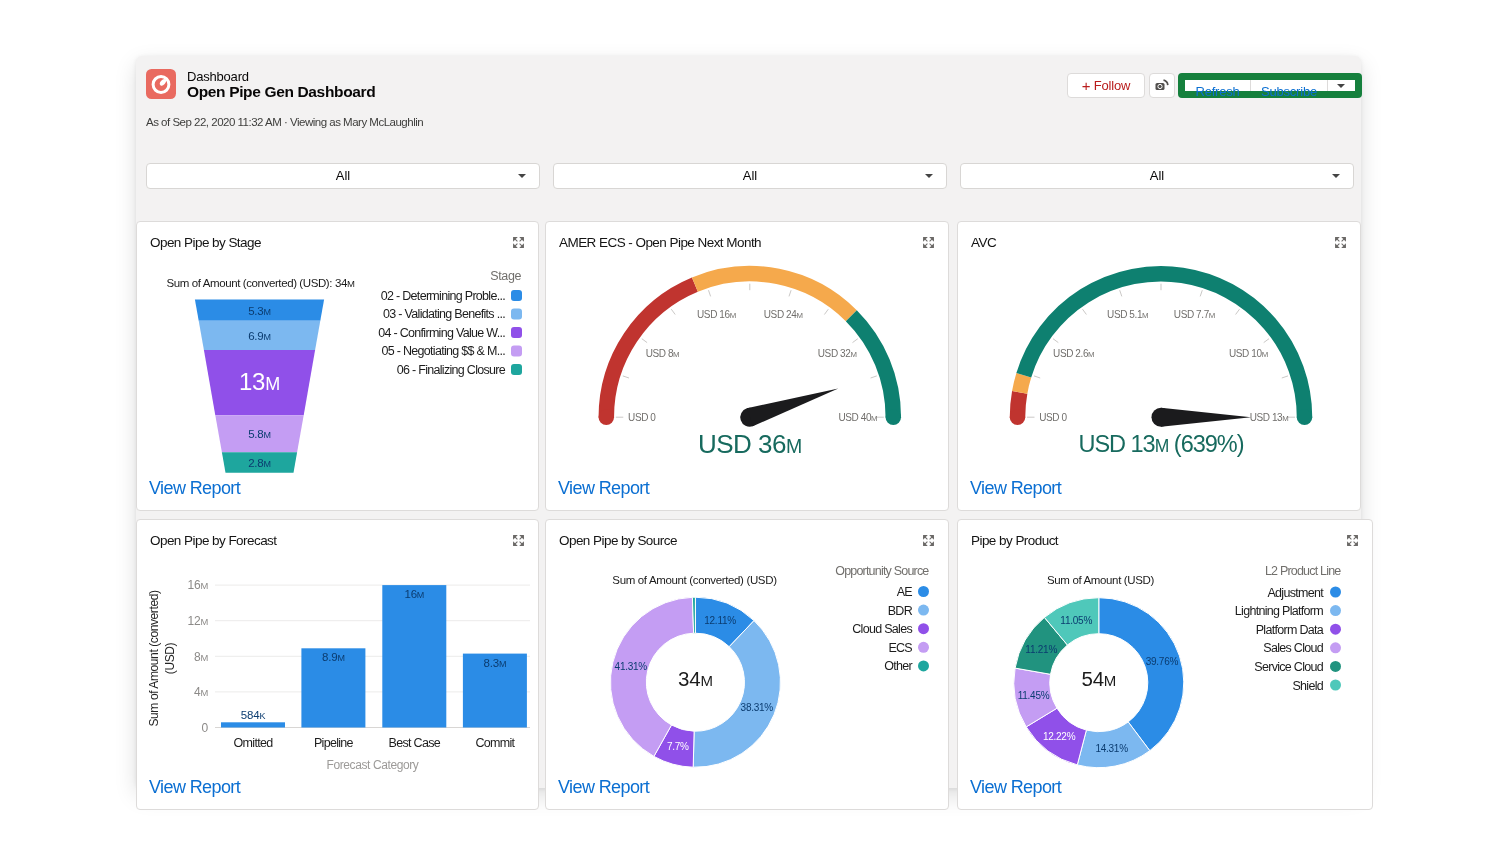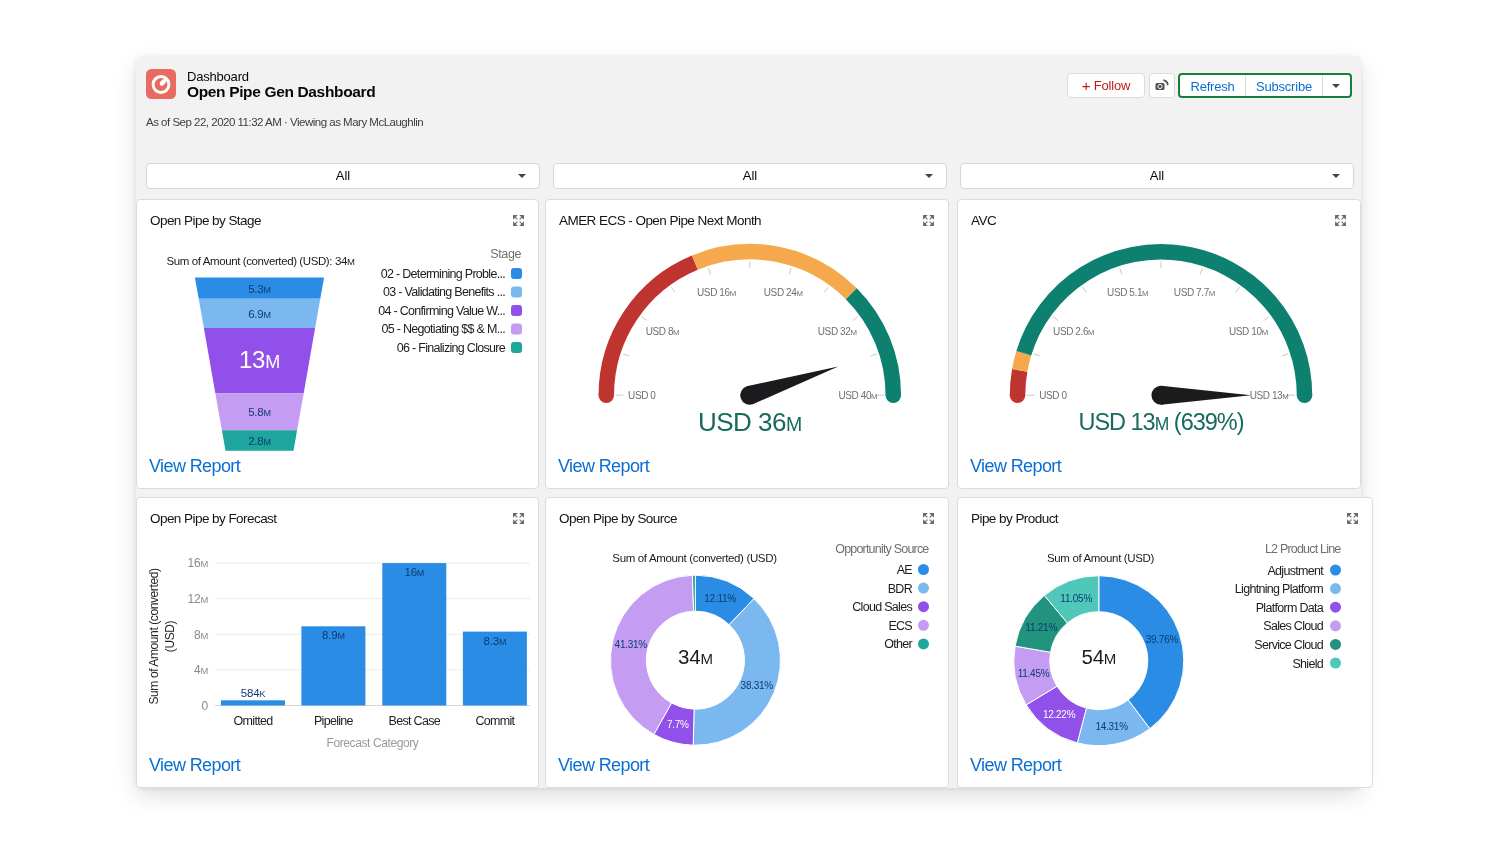--- a/index.html
+++ b/index.html
@@ -4,24 +4,24 @@
 body { width:1500px; height:844px; background:#ffffff; font-family:"Liberation Sans", sans-serif; position:relative; overflow:hidden; }
 .panel { position:absolute; left:136px; top:56px; width:1225px; height:732px; background:#f3f2f2; border-radius:6px; box-shadow:0 8px 22px rgba(0,0,0,0.13), 0 1px 4px rgba(0,0,0,0.08); }
 .dicon { position:absolute; left:10px; top:13px; width:30px; height:30px; }
 .dlabel { position:absolute; left:51px; top:13px; font-size:13px; color:#080707; letter-spacing:-0.2px; }
 .dtitle { position:absolute; left:51px; top:27px; font-size:15.5px; font-weight:bold; color:#080707; letter-spacing:-0.35px; }
 .asof { position:absolute; left:10px; top:60px; font-size:11.5px; color:#3e3e3c; letter-spacing:-0.5px; }
 .flabel { position:absolute; top:83px; font-size:12px; color:#3e3e3c; letter-spacing:-0.2px;margin-top:31px; }
 .fsel { position:absolute; top:107px; height:26px; background:#fff; border:1px solid #d8d6d4; border-radius:4px; font-size:13px; color:#080707; text-align:center; line-height:24px; }
 .fsel .car { position:absolute; right:13px; top:10px; width:0; height:0; border-left:4.5px solid transparent; border-right:4.5px solid transparent; border-top:4.5px solid #444; }
 .btn { position:absolute; top:17px; height:25px; background:#fff; border:1px solid #dddbda; border-radius:4px; color:#b91c1c; font-size:13px; text-align:center; line-height:23px; letter-spacing:-0.2px; }
-.bgroup { position:absolute; top:17px; height:25px; background:#fff; border:2px solid #15803d; border-radius:4px; display:flex; }
+.bgroup { position:absolute; top:17px; height:25px; background:#fff; border:7px solid #15803d; border-radius:4px; display:flex; }
 .bgroup > div { color:#0b6fd2; font-size:13px; line-height:23px; text-align:center; border-right:1px solid #dddbda; letter-spacing:-0.2px; }
 .bgroup > div:last-child { border-right:none; }
-.card { position:absolute; background:#fff; border:1px solid #dddbda; border-radius:4px; }
+.card { position:absolute; background:#fff; border:1px solid #dddbda; border-radius:4px;margin-top:22px; }
 .ctitle { position:absolute; left:13px; top:13px; font-size:13.5px; color:#141414; letter-spacing:-0.55px; }
 .vr { position:absolute; left:12px; bottom:11px; font-size:18px; color:#0b6fd2; letter-spacing:-0.6px; }
 svg text { font-family:"Liberation Sans", sans-serif; }
 </style></head><body>
 <div class="panel">
   <div class="dicon"><svg width="30" height="30" viewBox="0 0 30 30">
         <rect width="30" height="30" rx="5.5" fill="#e96a60"></rect>
         <circle cx="15" cy="15.5" r="7.9" fill="none" stroke="#ffffff" stroke-width="3"></circle>
         <g transform="rotate(42 15 15.5)">
           <ellipse cx="15" cy="12.6" rx="2.3" ry="3.8" fill="#ffffff"></ellipse>

